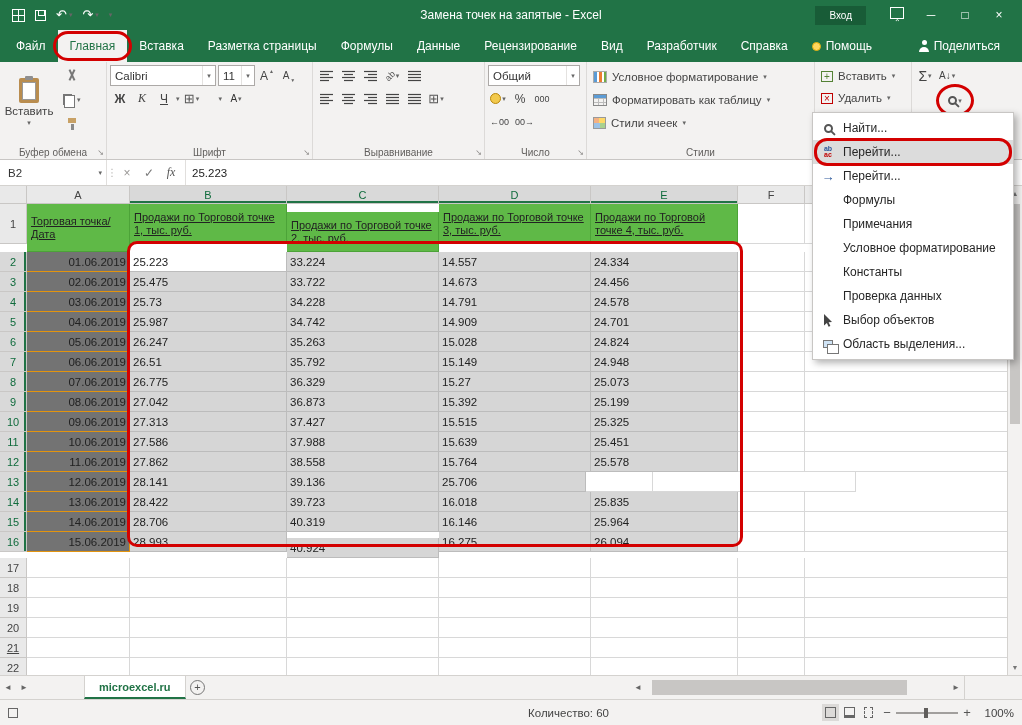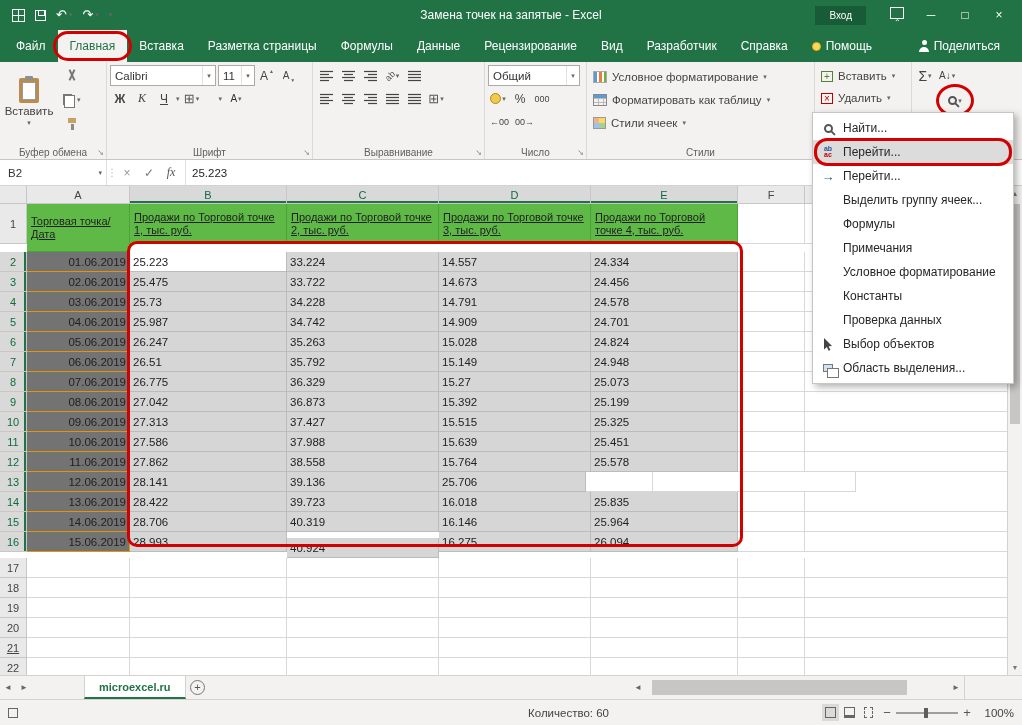--- a/index.html
+++ b/index.html
@@ -518,21 +518,21 @@
           <div class="cell hcell colh sel" style="width: 152px; height: 18px;">D</div>
           <div class="cell hcell colh sel" style="width: 147px; height: 18px;">E</div>
           <div class="cell hcell colh" style="width: 67px; height: 18px;">F</div>
           <div class="cell hcell colh" style="width: 203px; height: 18px;">G</div>
         </div>
         <div class="grow">
           <div class="cell hcell gut" style="width: 27px; height: 40px;">1</div>
           <div class="cell c-head a1" style="width: 103px; height: 48px;">Торговая точка/
 Дата</div>
           <div class="cell c-head" style="width: 157px; height: 40px;">Продажи по Торговой точке 1, тыс. руб.</div>
-          <div class="cell c-head" style="width: 152px; height: 40px;">Продажи по Торговой точке 2, тыс. руб.</div>
+          <div class="cell c-head" style="width: 152px; height: 40px; margin-top: 8px;">Продажи по Торговой точке 2, тыс. руб.</div>
           <div class="cell c-head" style="width: 152px; height: 40px;">Продажи по Торговой точке 3, тыс. руб.</div>
           <div class="cell c-head" style="width: 147px; height: 40px;">Продажи по Торговой точке 4, тыс. руб.</div>
           <div class="cell" style="width: 67px; height: 40px;"></div>
           <div class="cell" style="width: 203px; height: 40px;"></div>
         </div>
         <div class="grow">
           <div class="cell hcell gut sel" style="width: 27px; height: 20px;">2</div>
           <div class="cell c-date" style="width: 103px; height: 20px;">01.06.2019</div>
           <div class="cell c-val active" style="width: 157px; height: 20px;">25.223</div>
           <div class="cell c-val" style="width: 152px; height: 20px;">33.224</div>
@@ -770,24 +770,20 @@
         <span class="micon">
           <span class="i-replace"></span>
         </span>
         <span>Перейти...</span>
       </div>
       <div class="mitem">
         <span class="micon">
           <span class="i-goto">→</span>
         </span>
         <span>Перейти...</span>
-      </div>
-      <div class="mitem">
-        <span class="micon"></span>
-        <span>Выделить группу ячеек...</span>
       </div>
       <div class="mitem">
         <span class="micon"></span>
         <span>Формулы</span>
       </div>
       <div class="mitem">
         <span class="micon"></span>
         <span>Примечания</span>
       </div>
       <div class="mitem">

